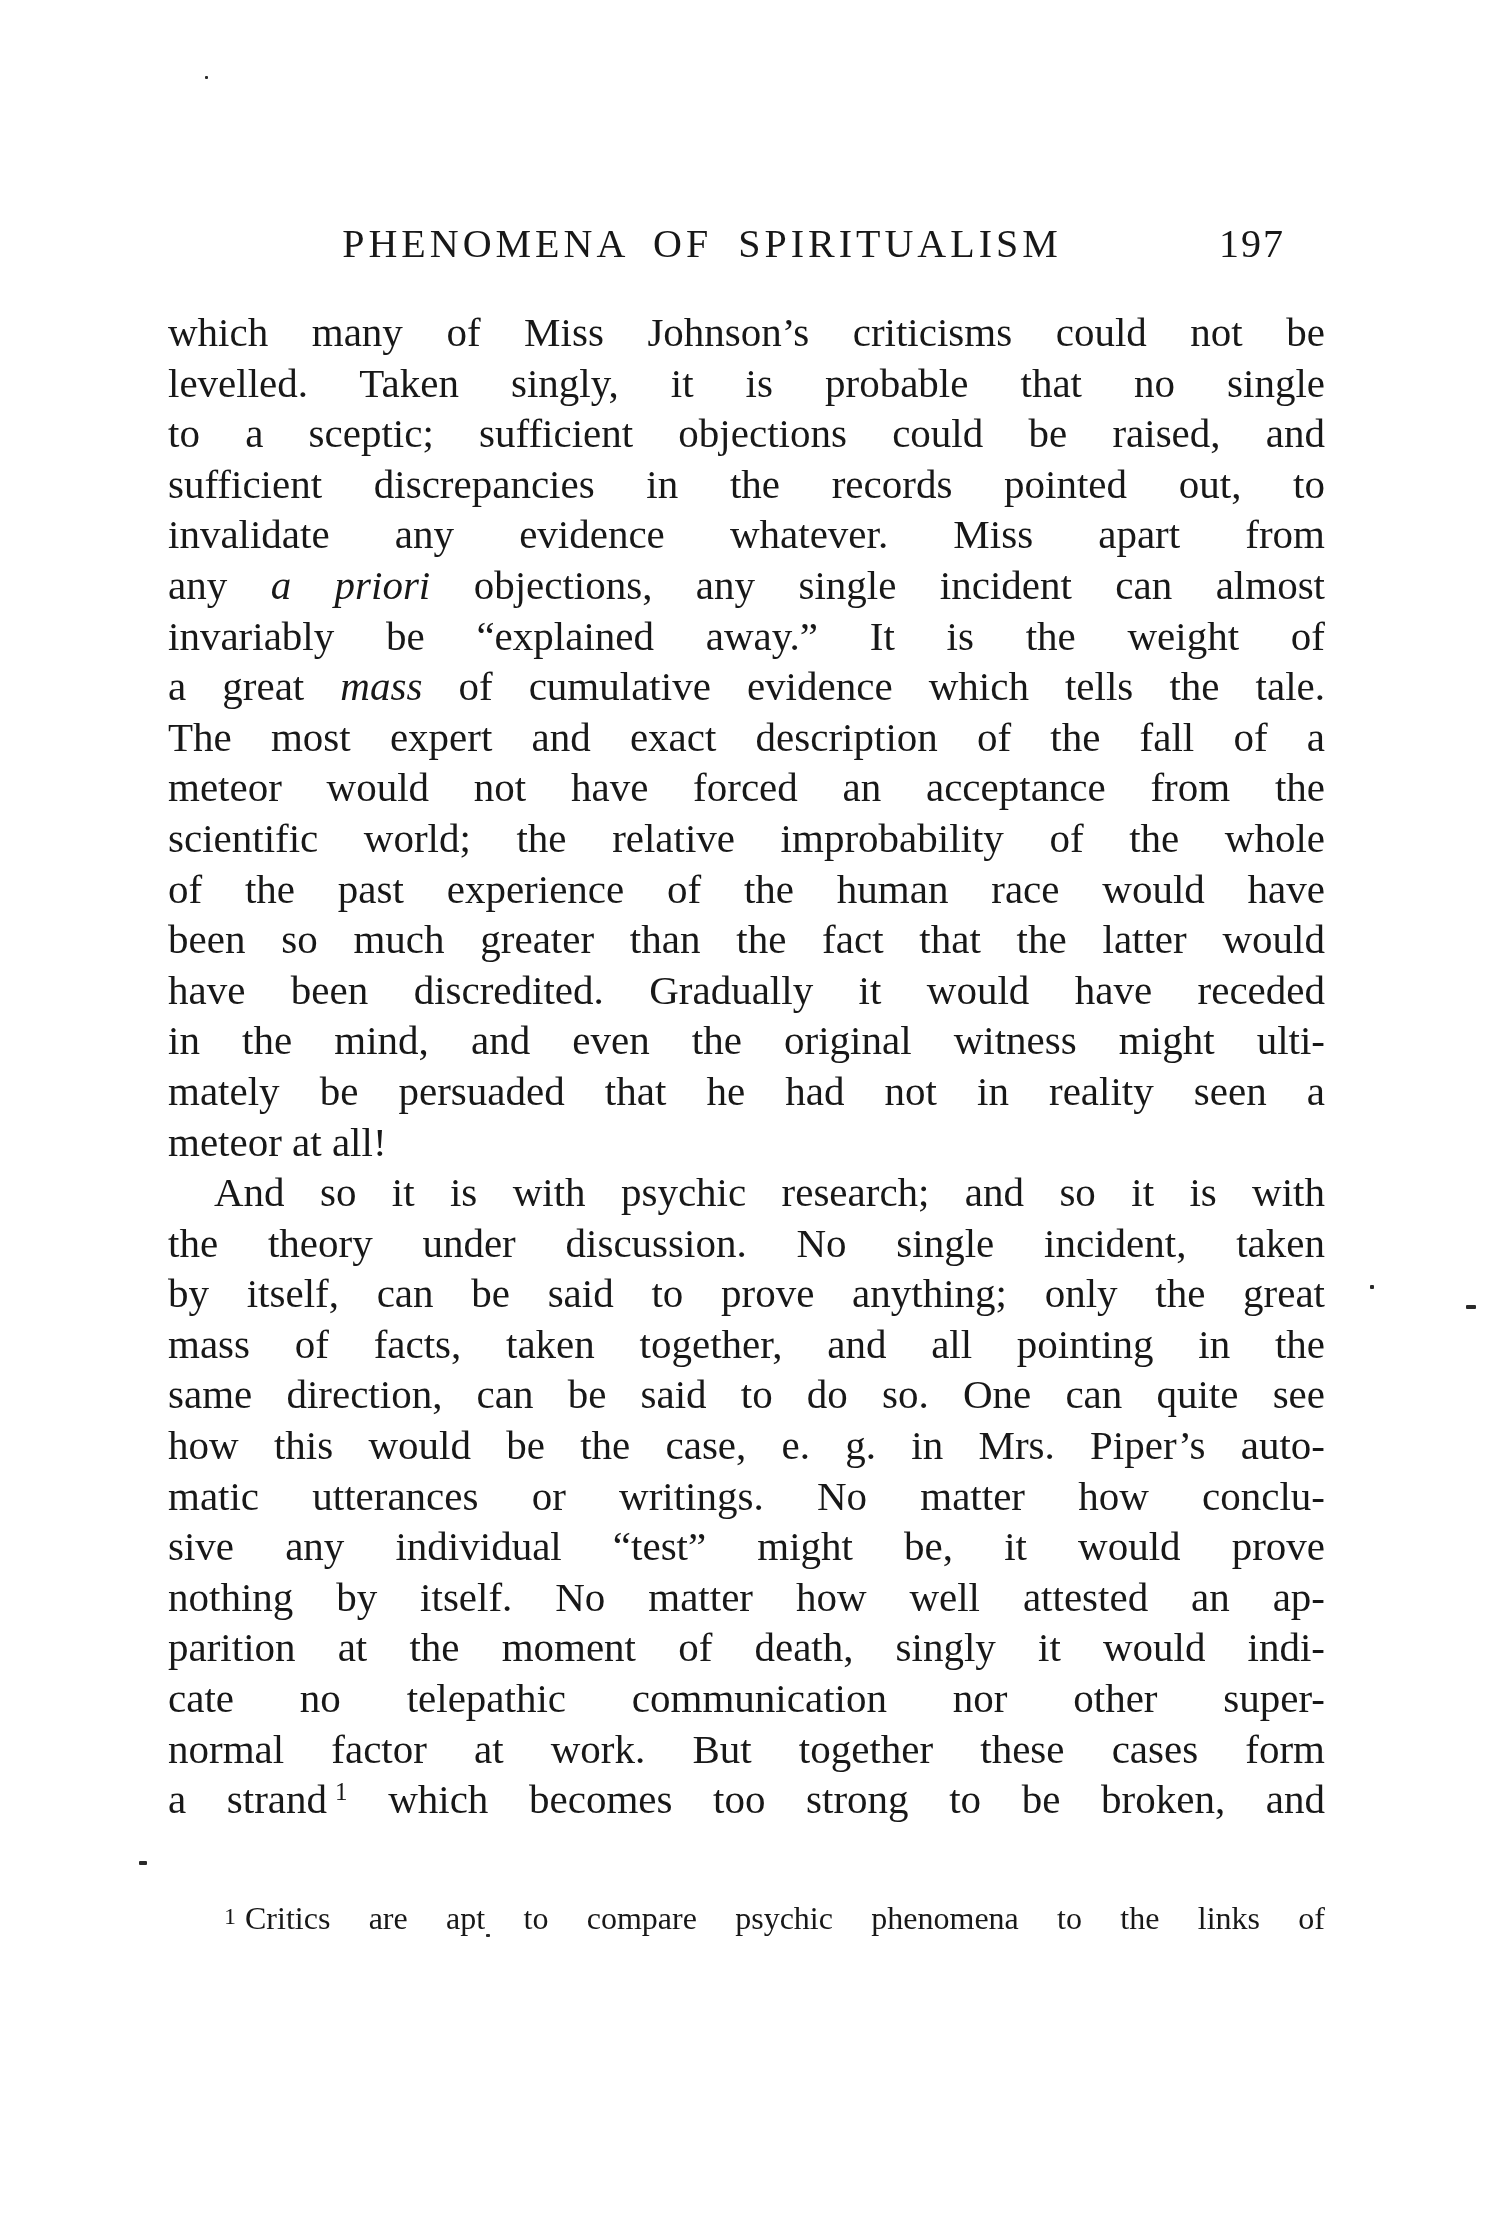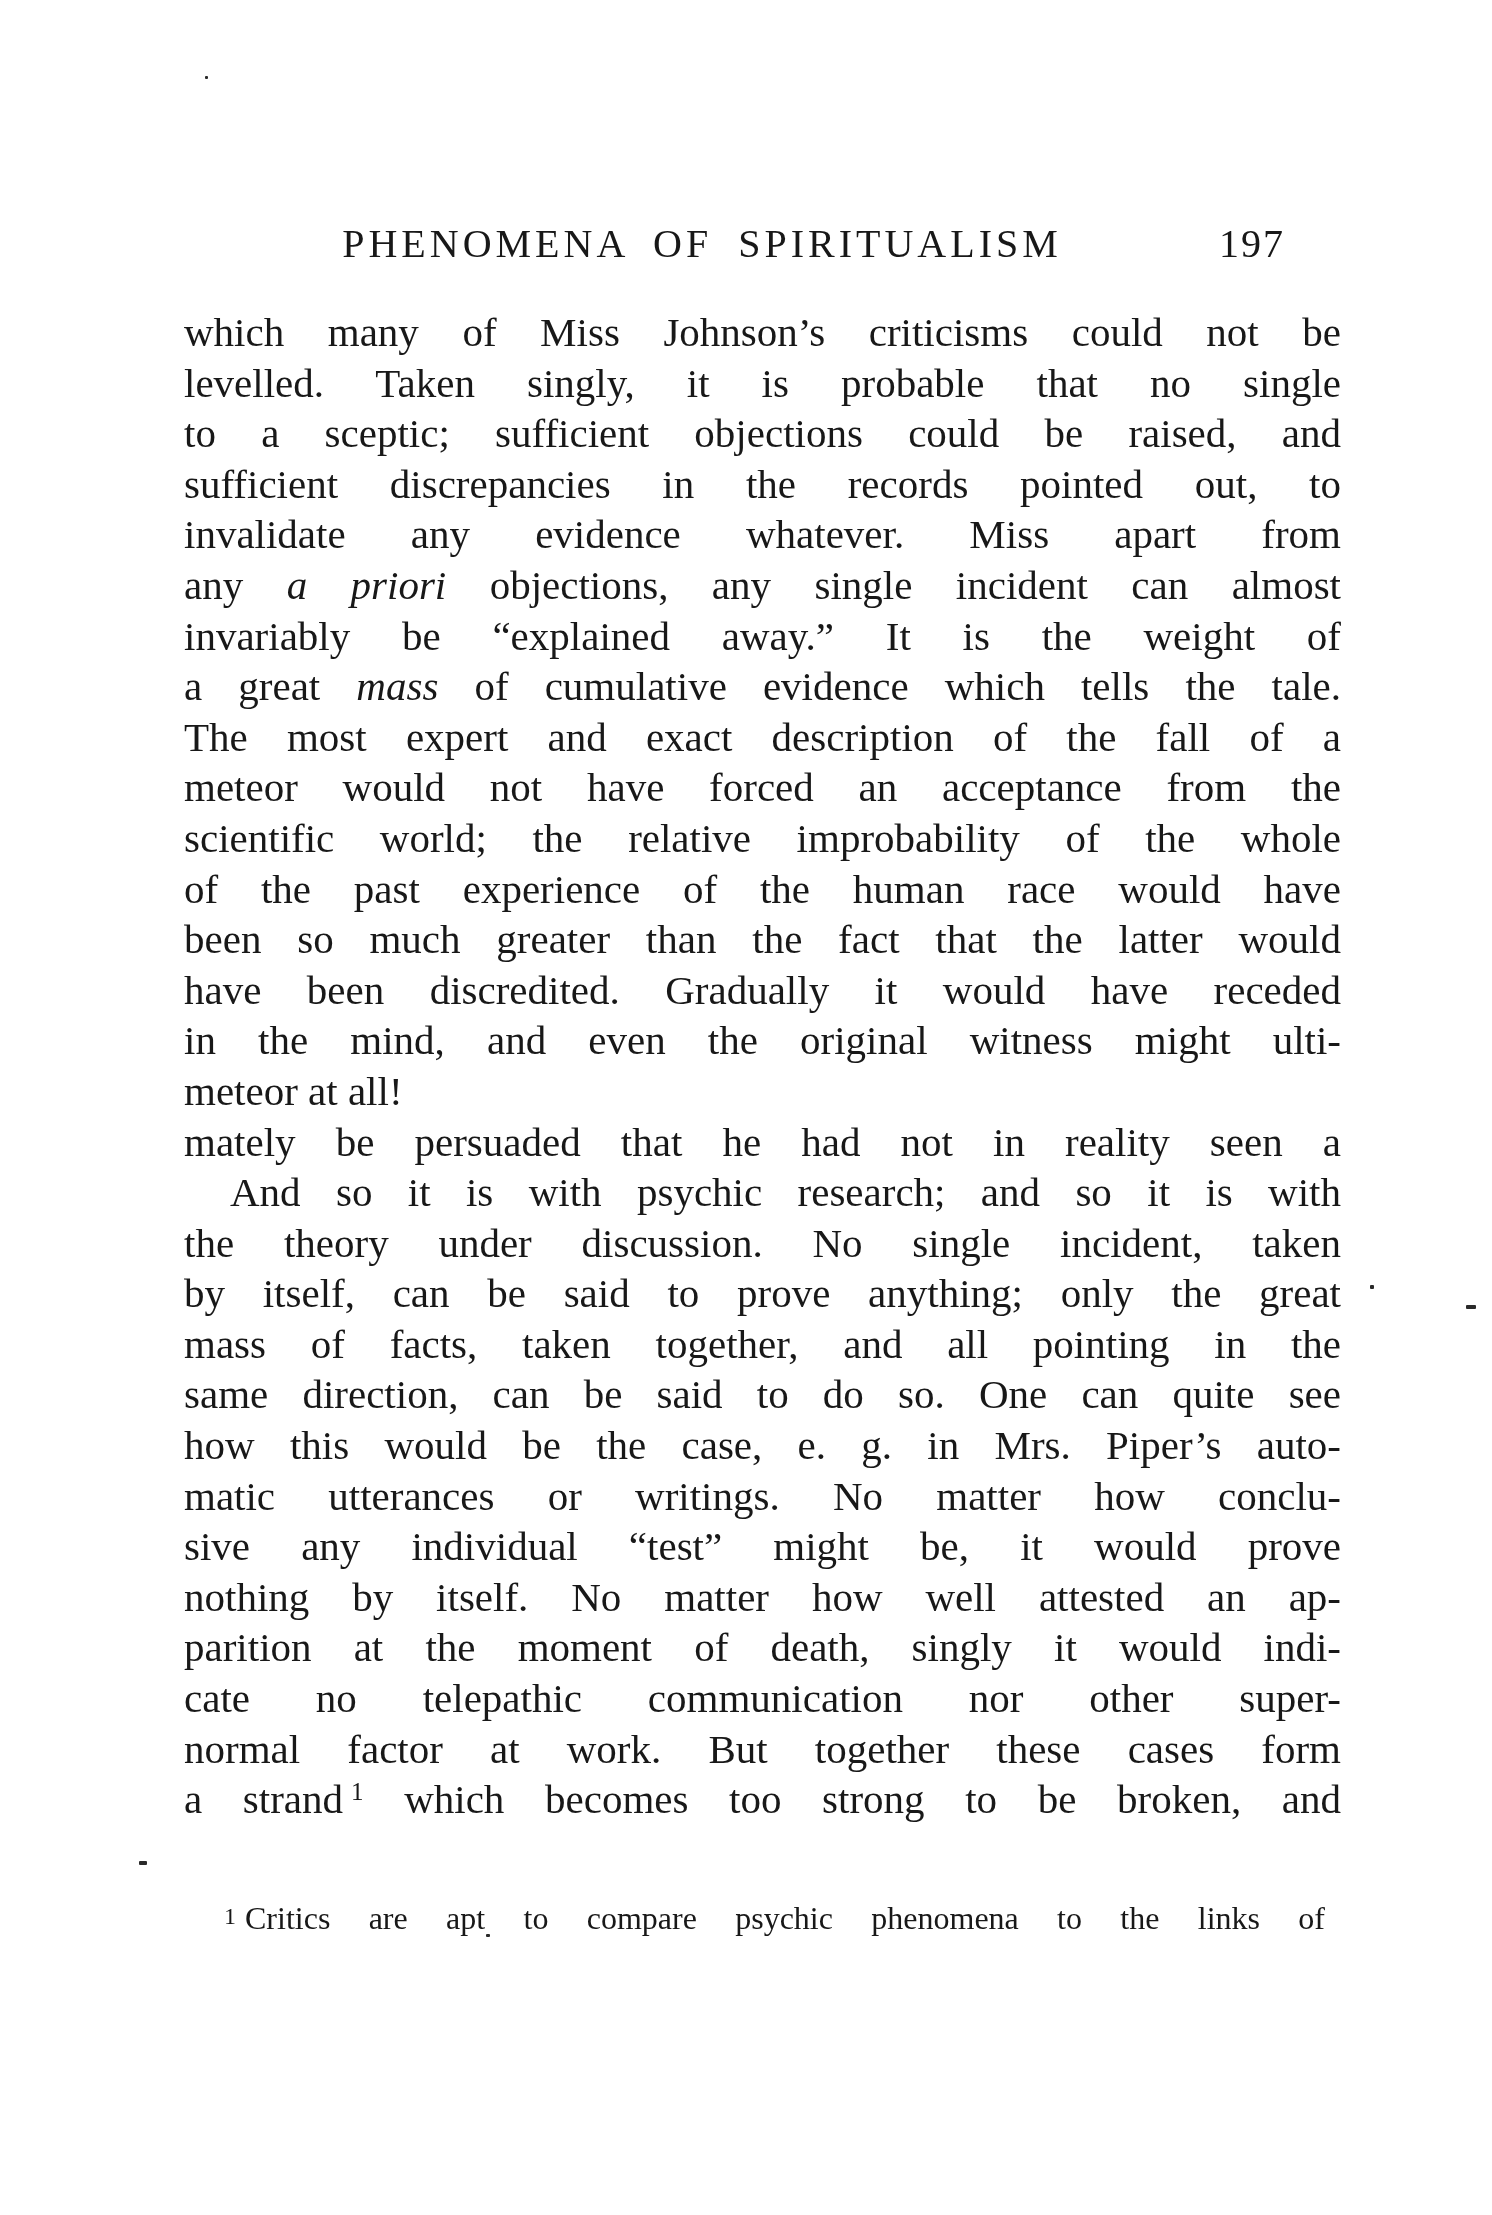--- a/index.html
+++ b/index.html
@@ -32,21 +32,21 @@
   }
   .page-number {
     position: absolute;
     right: 40px;
     top: 0;
     letter-spacing: 2px;
   }
   .body-text {
     position: absolute;
     top: 307px;
-    left: 184px;
+    left: 168px;
     width: 1157px;
     font-size: 41px;
     line-height: 50.6px;
     text-justify: inter-word;
   }
   .line {
     text-align: justify;
     text-align-last: justify;
   }
   .line.short { text-align-last: left; }
@@ -101,22 +101,22 @@
       <div class="line">any <i>a priori</i> objections, any single incident can almost</div>
       <div class="line">invariably be “explained away.”  It is the weight of</div>
       <div class="line">a great <i>mass</i> of cumulative evidence which tells the tale.</div>
       <div class="line">The most expert and exact description of the fall of a</div>
       <div class="line">meteor would not have forced an acceptance from the</div>
       <div class="line">scientific world; the relative improbability of the whole</div>
       <div class="line">of the past experience of the human race would have</div>
       <div class="line">been so much greater than the fact that the latter would</div>
       <div class="line">have been discredited.  Gradually it would have receded</div>
       <div class="line">in the mind, and even the original witness might ulti-</div>
+      <div class="line">mately be persuaded that he had not in reality seen a</div>
       <div class="line short">meteor at all!</div>
-      <div class="line">mately be persuaded that he had not in reality seen a</div>
       <div class="line indent">And so it is with psychic research; and so it is with</div>
       <div class="line">the theory under discussion.  No single incident, taken</div>
       <div class="line">by itself, can be said to prove anything; only the great</div>
       <div class="line">mass of facts, taken together, and all pointing in the</div>
       <div class="line">same direction, can be said to do so.  One can quite see</div>
       <div class="line">how this would be the case, e. g. in Mrs. Piper’s auto-</div>
       <div class="line">matic utterances or writings.  No matter how conclu-</div>
       <div class="line">sive any individual “test” might be, it would prove</div>
       <div class="line">nothing by itself.  No matter how well attested an ap-</div>
       <div class="line">parition at the moment of death, singly it would indi-</div>

